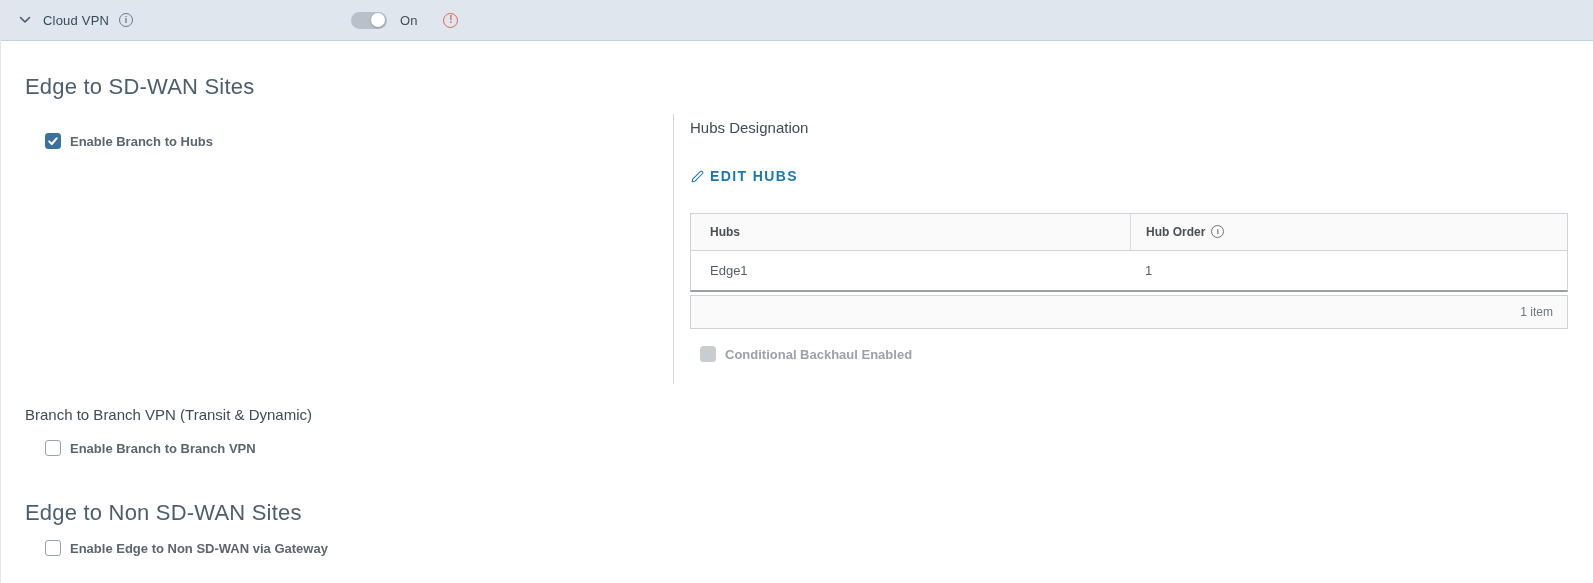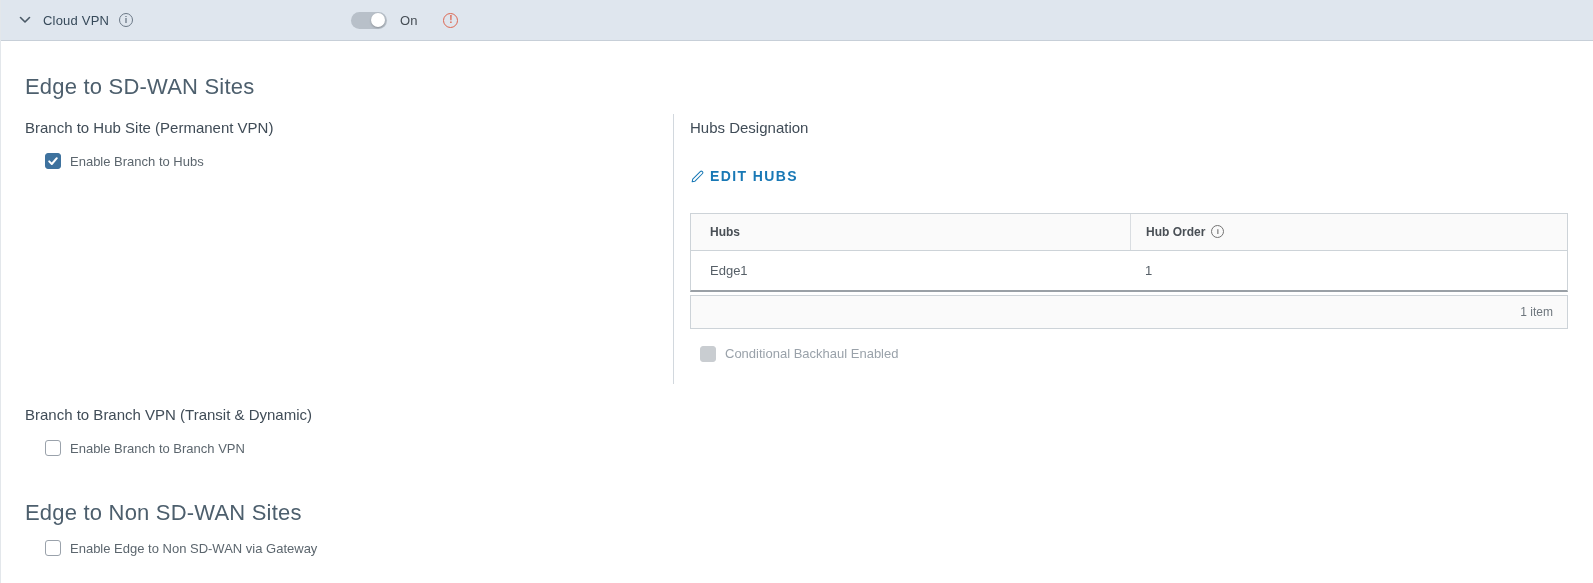--- a/index.html
+++ b/index.html
@@ -34,21 +34,21 @@
   
   .h1 { position:absolute; left:24px; font-size:22px; line-height:26px; color:#4d5f6d; font-weight:400; letter-spacing:.2px; }
   .h2 { font-size:15px; line-height:20px; color:#404c57; font-weight:400; }
 
   
   .columns { position:absolute; top:114px; left:0; right:0; display:flex; align-items:stretch; }
   .col-left { width:672px; padding:4px 0 0 24px; }
   .col-right { flex:1; border-left:1px solid #d2d8de; min-height:270px; padding:4px 25px 0 16px; }
 
   
-  .cb-row { display:flex; align-items:center; gap:9px; cursor:pointer; }
+  .cb-row { display:flex; align-items:flex-end; gap:9px; cursor:pointer;font-weight:bold; }
   .cb {
     width:16px; height:16px; border-radius:3px; flex:0 0 auto;
     border:1px solid #9aa2ab; background:#fff; display:inline-flex;
     align-items:center; justify-content:center;
   }
   .cb.checked { background:#3e729e; border-color:#3e729e; }
   .cb.disabled { background:#c9cdd1; border-color:#c9cdd1; }
   .cb-label { font-size:13px; color:#5c666e; }
   .cb-label.dim { color:#9aa2aa; }
   .mt-cb { margin-top:15px; margin-left:20px; }
@@ -100,21 +100,20 @@
     </span>
   <span class="toggle-label">On</span>
   <span class="circle-icon warn">!</span>
 </div>
 
 <div class="h1" style="top:74px;">Edge to SD-WAN Sites</div>
 
 <div class="columns">
 
   <div class="col-left">
-    <div class="h2">Branch to Hub Site (Permanent VPN)</div>
     <div class="cb-row mt-cb">
       <span class="cb checked">
         <svg width="12" height="12" viewBox="0 0 12 12">
             <polyline points="2.2,6.4 4.8,9 9.8,3.2" fill="none" stroke="#fff" stroke-width="2" stroke-linecap="round" stroke-linejoin="round"></polyline>
           </svg>
       </span>
       <span class="cb-label">Enable Branch to Hubs</span>
     </div>
   </div>
 

